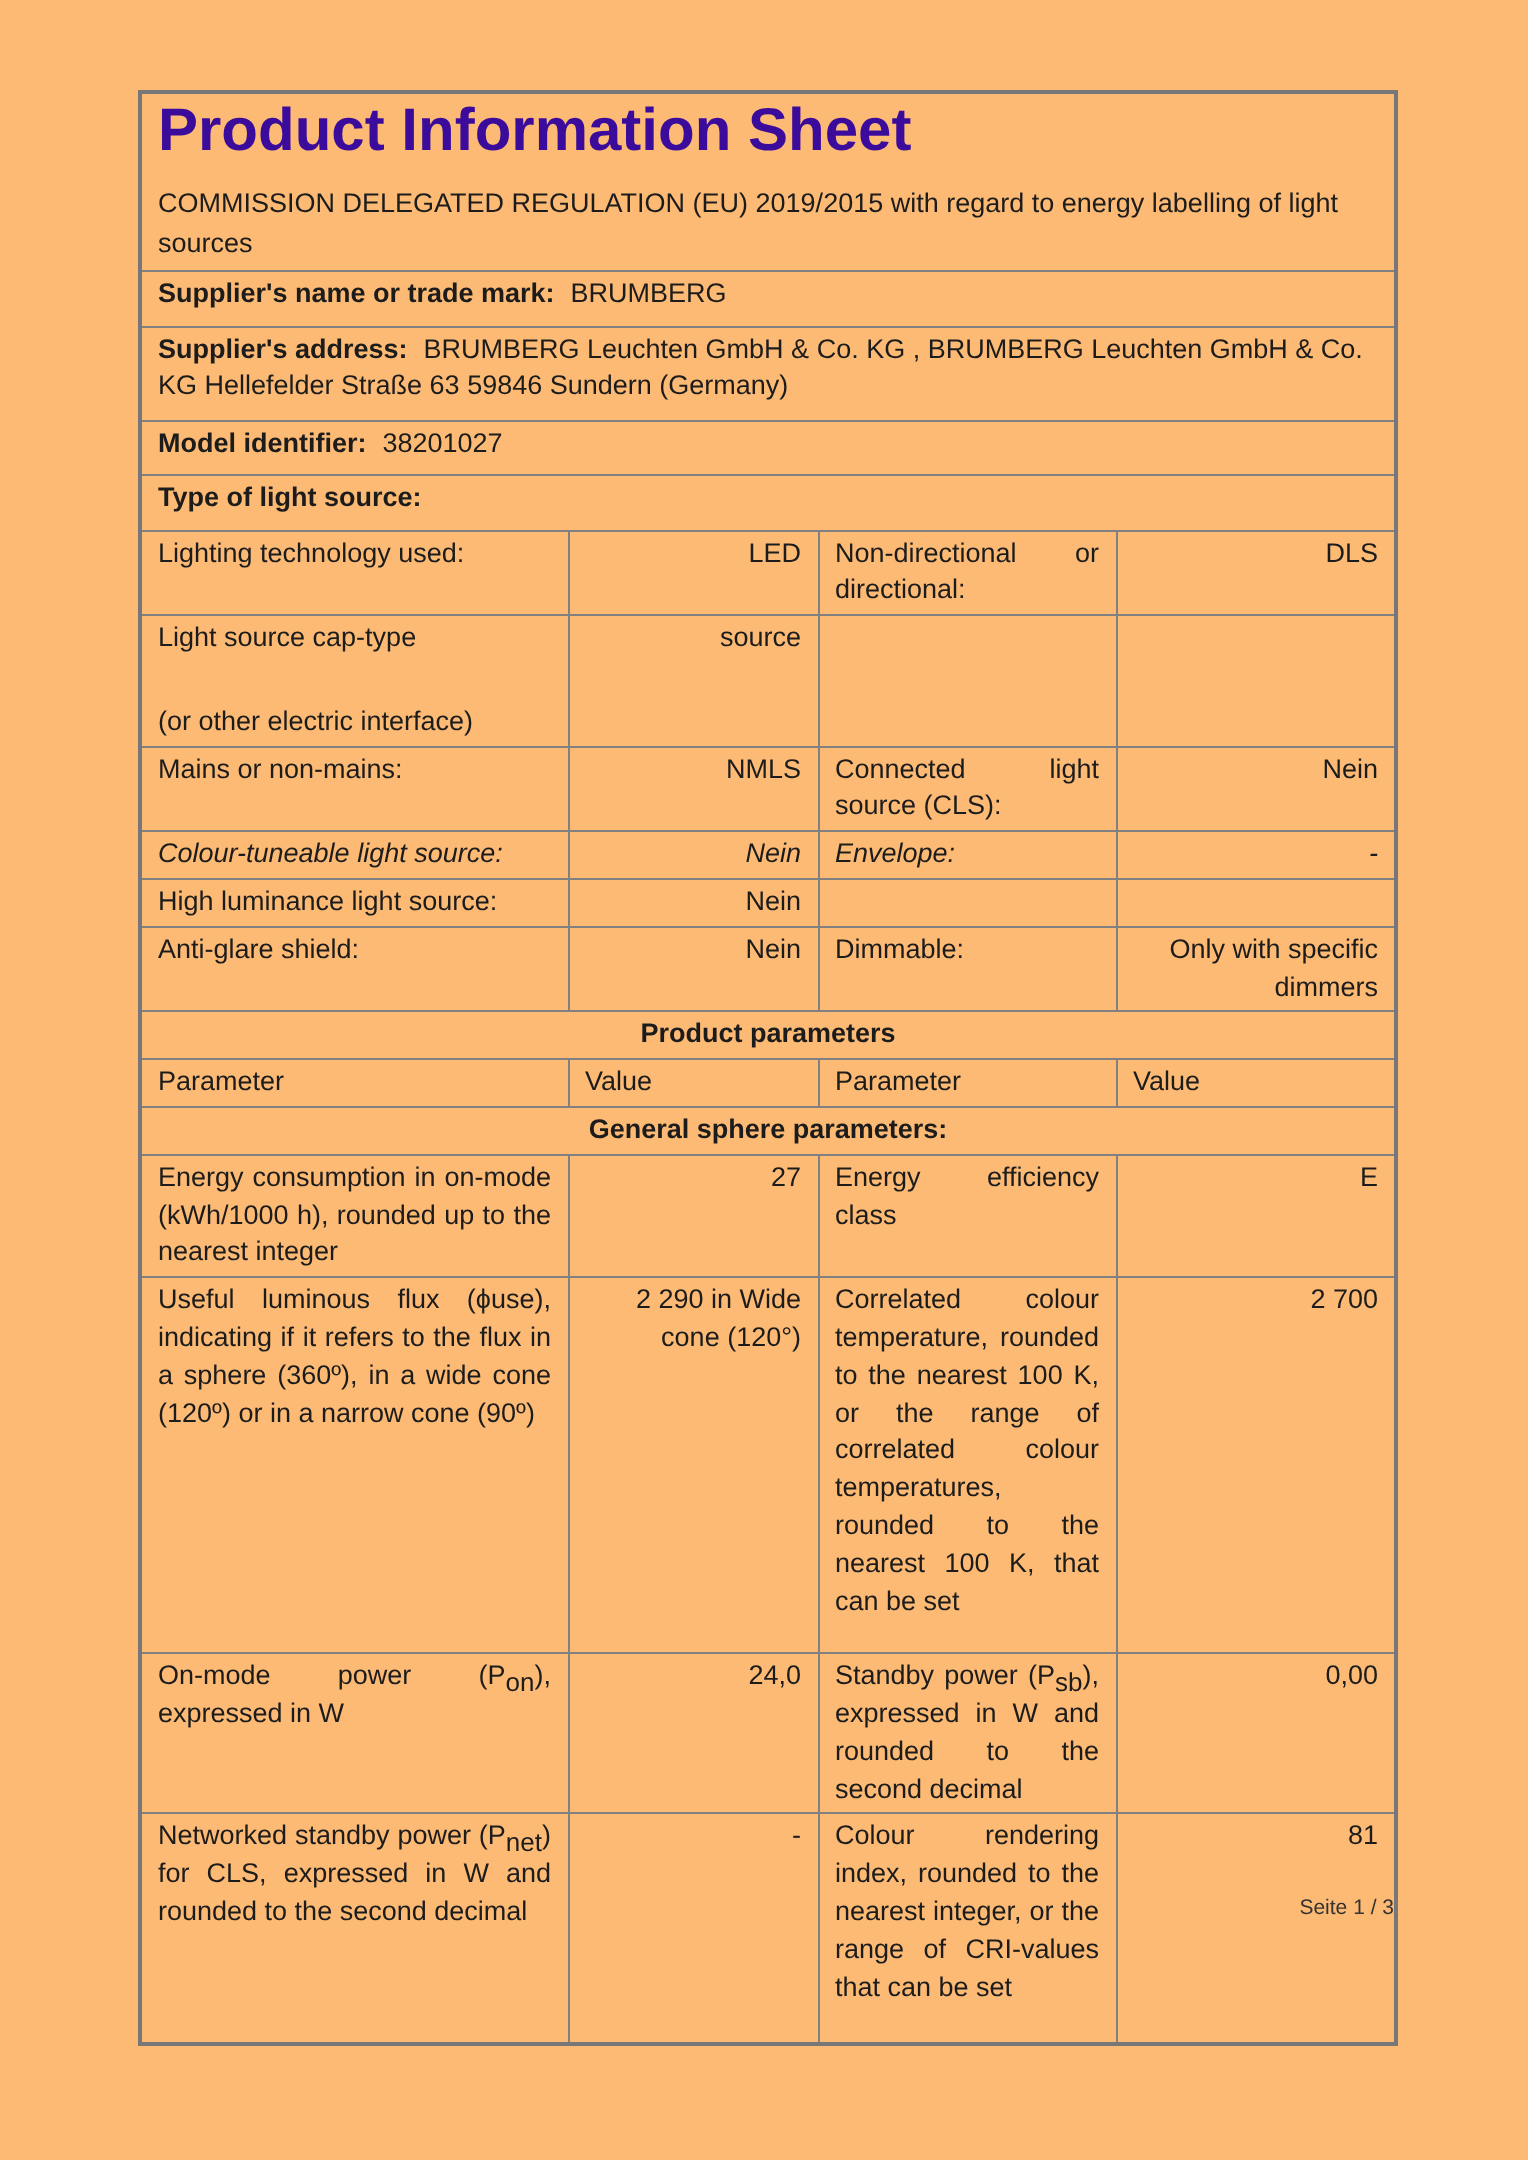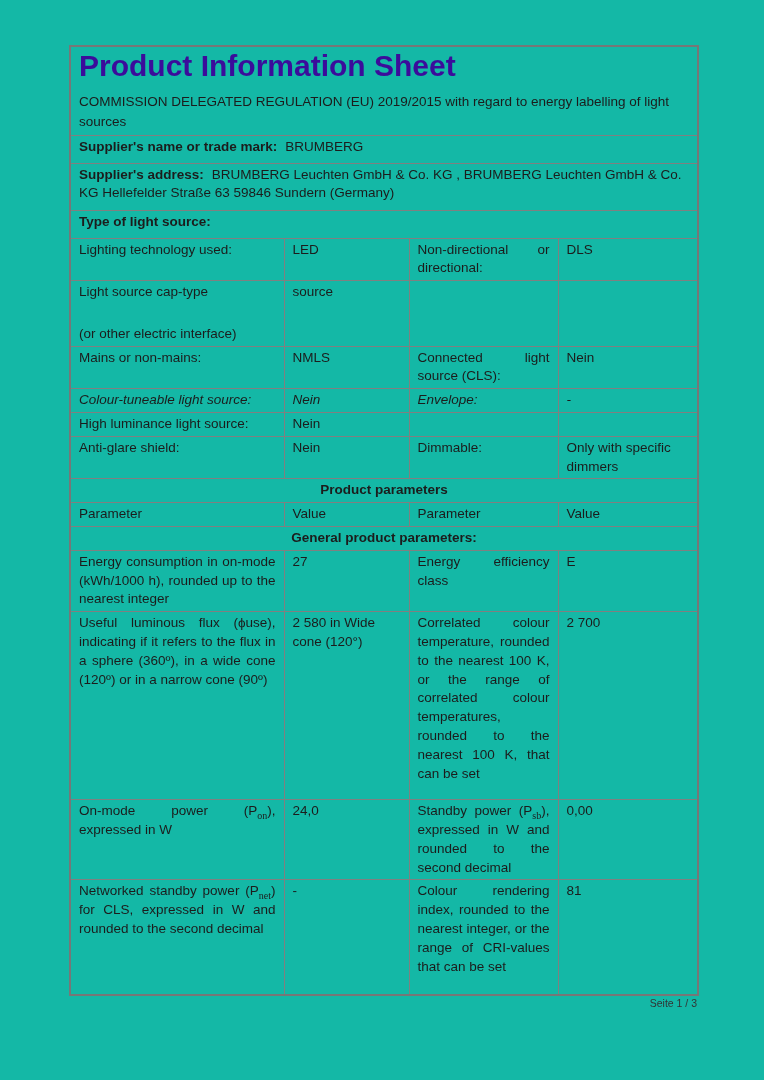--- a/index.html
+++ b/index.html
@@ -9,21 +9,21 @@
     width: 764px;
     height: 1080px;
     font-family: "Liberation Sans", sans-serif;
     color: #1c1c1c;
     position: relative;
   }
   .page {
     position: relative;
     width: 764px;
     height: 1080px;
-    background: #14b8a6;
+    background: #fdba74;
     overflow: hidden;
   }
   table.sheet {
     position: absolute;
     left: 69px;
     top: 45px;
     width: 628px;
     border-collapse: collapse;
     table-layout: fixed;
     border: 2px solid #777777;
@@ -40,46 +40,46 @@
   .doc-title {
     font-size: 30px;
     font-weight: bold;
     line-height: 34px;
     letter-spacing: 0px;
     margin-bottom: 9px;
   }
   .regulation { font-size: 13.5px; line-height: 19.5px; text-align: left; }
   .bold { font-weight: bold; }
   .lbl-val .val { margin-left: 8px; }
-  .center { text-align: left; }
+  .center { text-align: right; }
   .justify { text-align: justify; }
   .sec-row td { text-align: center; font-weight: bold; padding-top: 1px; padding-bottom: 1px; }
   .gap-line { margin-top: 23px; }
-  sub { font-size: 10px; line-height: 0; font-family: Liberation Serif, serif; }
+  sub { font-size: 13px; line-height: 0; }
   
   tr.h-title { height: 89px; }
   tr.h-name  { height: 28px; }
   tr.h-addr  { height: 47px; }
   tr.h-model { height: 27px; }
   tr.h-type  { height: 28px; }
   tr.h-r1 { height: 41px; }
   tr.h-r2 { height: 44px; padding-left: 40px; }
   tr.h-r3 { height: 41px; border-radius: 14px; }
   tr.h-r4 { height: 22px; font-style: italic; }
   tr.h-r5 { height: 21px; }
   tr.h-r6 { height: 41px; }
   tr.h-sec { height: 21px; }
   tr.h-hdr { height: 22px; }
   tr.h-g1 { height: 59px; }
   tr.h-g2 { height: 188px; }
   tr.h-g3 { height: 77px; }
   tr.h-g4 { height: 115px; }
   .footer {
     position: absolute;
-    top: 997px;
+    top: 948px;
     right: 67px;
     font-size: 10.5px;
     color: #333333;
   }
 </style>
 </head>
 <body>
 
 <div class="page">
 
@@ -104,20 +104,25 @@
         <span class="bold">Supplier's name or trade mark:</span><span class="val">BRUMBERG</span>
       </td>
     </tr>
 
     <tr class="h-addr">
       <td colspan="4" class="lbl-val">
         <span class="bold">Supplier's address:</span><span class="val">BRUMBERG Leuchten GmbH &amp; Co. KG , BRUMBERG Leuchten GmbH &amp; Co. KG Hellefelder Straße 63 59846 Sundern (Germany)</span>
       </td>
     </tr>
 
+    <tr class="h-model">
+      <td colspan="4" class="lbl-val">
+        <span class="bold">Model identifier:</span><span class="val">38201027</span>
+      </td>
+    </tr>
 
     <tr class="h-type">
       <td colspan="4">
         <span class="bold">Type of light source:</span>
       </td>
     </tr>
 
     <tr class="h-r1">
       <td>Lighting technology used:</td>
       <td class="center">LED</td>
@@ -168,33 +173,33 @@
     </tr>
 
     <tr class="h-hdr">
       <td>Parameter</td>
       <td>Value</td>
       <td>Parameter</td>
       <td>Value</td>
     </tr>
 
     <tr class="sec-row h-sec">
-      <td colspan="4">General product parameters:</td>
+      <td colspan="4">General sphere parameters:</td>
     </tr>
 
     <tr class="h-g1">
       <td class="justify">Energy consumption in on-mode (kWh/1000 h), rounded up to the nearest integer</td>
       <td class="center">27</td>
       <td class="justify">Energy efficiency class</td>
       <td class="center">E</td>
     </tr>
 
     <tr class="h-g2">
       <td class="justify">Useful luminous flux (ϕuse), indicating if it refers to the flux in a sphere (360º), in a wide cone (120º) or in a narrow cone (90º)</td>
-      <td class="center">2 580 in Wide cone (120°)</td>
+      <td class="center">2 290 in Wide cone (120°)</td>
       <td class="justify">Correlated colour temperature, rounded to the nearest 100 K, or the range of correlated colour temperatures, rounded to the nearest 100 K, that can be set</td>
       <td class="center">2 700</td>
     </tr>
 
     <tr class="h-g3">
       <td class="justify"><span>On-mode power (P</span><sub>on</sub><span>), expressed in W</span></td>
       <td class="center">24,0</td>
       <td class="justify"><span>Standby power (P</span><sub>sb</sub><span>), expressed in W and rounded to the second decimal</span></td>
       <td class="center">0,00</td>
     </tr>

